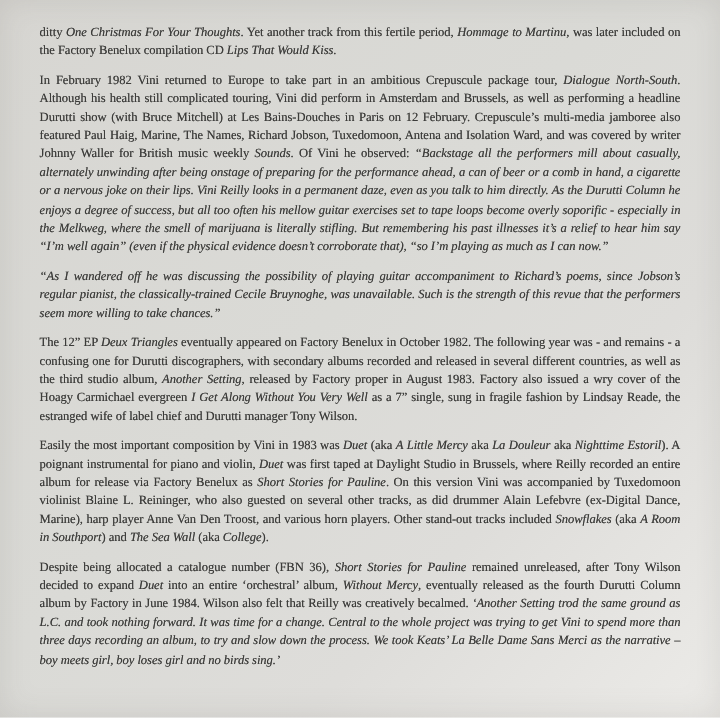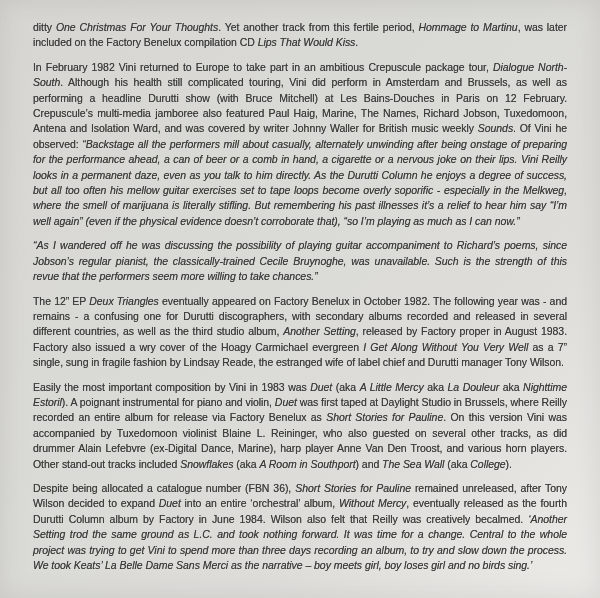--- a/index.html
+++ b/index.html
@@ -1,15 +1,15 @@
 <!DOCTYPE html>
 <html><head>
 <meta charset="utf-8">
 <style>
-  * { margin: 0; padding: 0; box-sizing: border-box; }
+  * { margin: 0; padding: 0; box-sizing: border-box; font-family: Liberation Serif, serif; }
   html, body {
     width: 600px;
     height: 598px;
     overflow: hidden;
   }
   body {
     background: linear-gradient(133deg, #d7d6d2 0%, #dadad6 45%, #deddda 70%, #ecebe8 100%);
     font-family: "Liberation Sans", "DejaVu Sans", sans-serif;
   }
   main[data-name="scanned-page"] {

